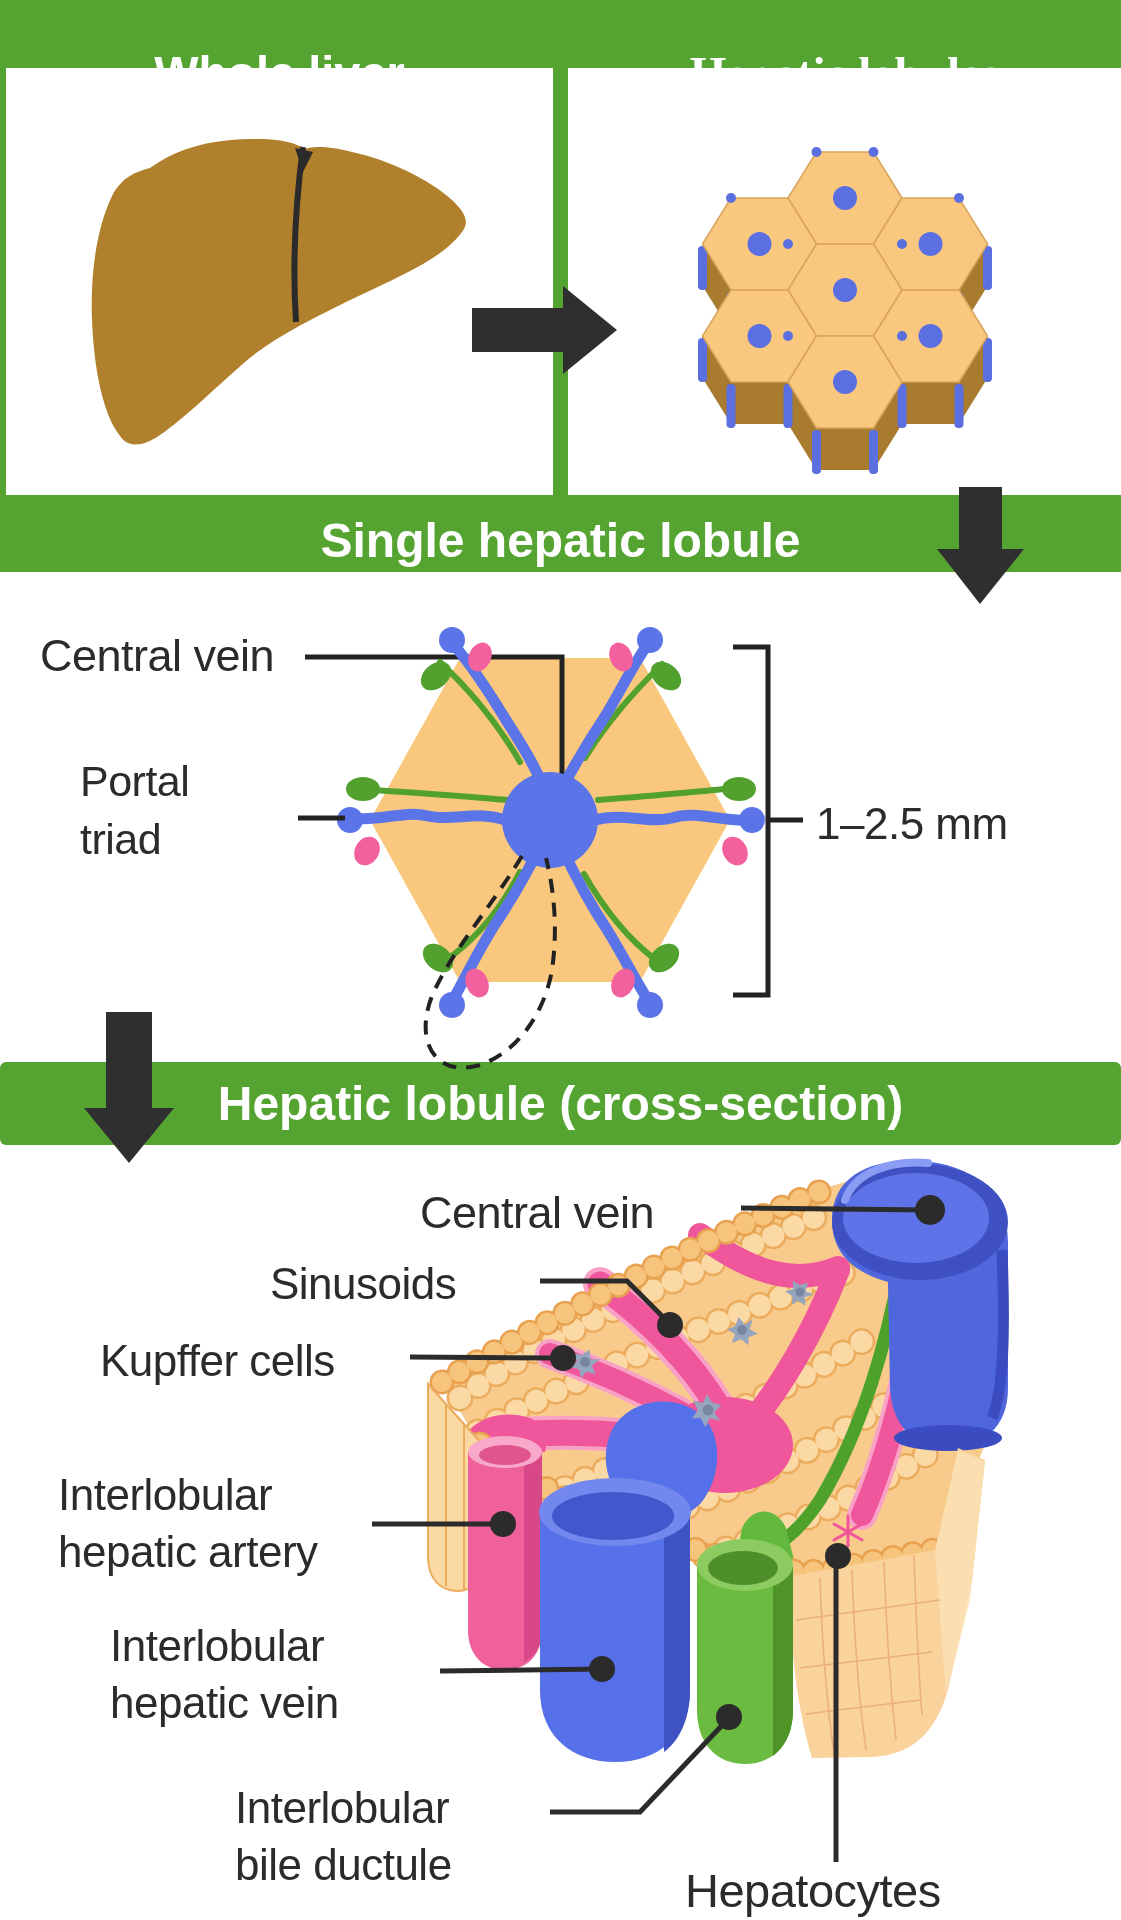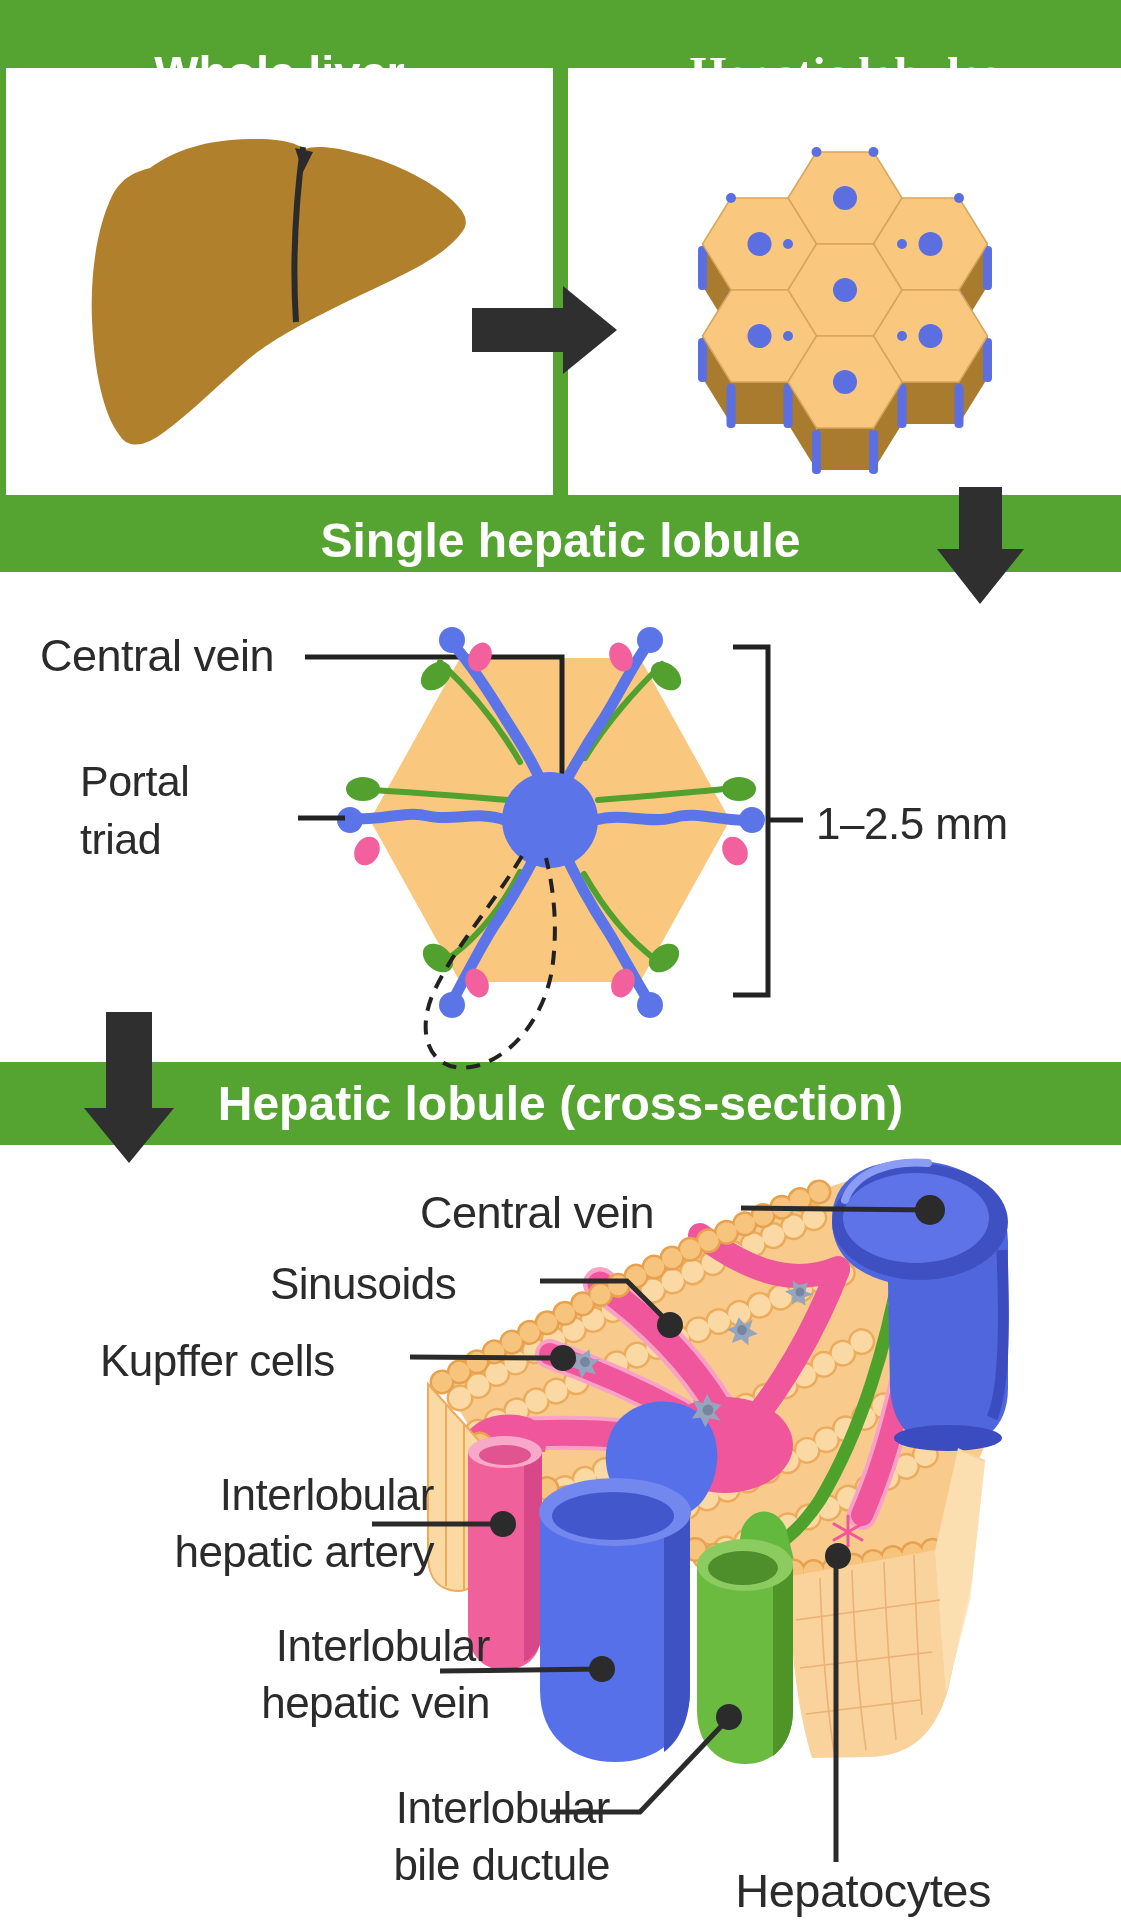--- a/index.html
+++ b/index.html
@@ -5,41 +5,41 @@
   html,body{margin:0;padding:0;background:#fff;}
   #stage{position:relative;width:1121px;height:1920px;background:#fff;overflow:hidden;
          font-family:"Liberation Sans",sans-serif;}
   .bar{position:absolute;left:0;width:1121px;background:var(--accent_green);color:#fff;
        font-weight:bold;text-align:center;z-index:1;}
   .bar span{display:inline-block;}
   .panel-title{position:absolute;top:0;height:61px;line-height:68px;font-size:47px;
        font-weight:bold;color:#fff;text-align:center;z-index:2;margin-top:39px;}
   .lbl{position:absolute;color:var(--label_dark);font-size:44px;line-height:56px;
        letter-spacing:-0.5px;z-index:6;}
-  .lbl.r{} .lbl.c{text-align:right;}
+  .lbl.r{} .lbl.c{text-align:left;}
   svg{position:absolute;left:0;z-index:3;pointer-events:none;}
   .greenblock{position:absolute;background:var(--accent_green);z-index:1;}
 </style>
 </head>
 <body>
 
 <div id="stage">
 
   <div class="bar" style="top:0;height:68px;"></div>
   <div class="panel-title" style="left:6px;width:547px;">Whole liver</div>
   <div class="panel-title" style="left:568px;width:553px;font-family:Liberation Serif, serif;">Hepatic lobules</div>
 
   <div class="greenblock" style="left:0;top:0;width:6px;height:495px;"></div>
   <div class="greenblock" style="left:553px;top:0;width:15px;height:495px;"></div>
 
   <div class="bar" style="top:495px;height:77px;line-height:91px;font-size:48px;">
     <span>Single hepatic lobule</span>
   </div>
 
-  <div class="bar" style="top:1062px;height:83px;line-height:83px;font-size:48px;">
+  <div class="bar" style="top:1062px;height:83px;line-height:83px;font-size:48px;border-radius:6px;">
     <span>Hepatic lobule (cross-section)</span>
   </div>
 
   <svg style="top:0;" width="1121" height="612" viewBox="0 0 1121 612">
 
     <g>
       <path fill="#B1802C" d="M150,168 C175,150 205,140 250,139 C290,138 299,146 305,149
         C312,146 330,146 352,152 C390,160 430,180 452,200 C465,212 470,222 462,232
         C440,262 390,280 330,310 C290,330 265,345 245,362 C215,388 185,418 160,435
         C143,447 128,448 120,436 C103,414 94,370 92,320 C90,270 98,225 112,196

